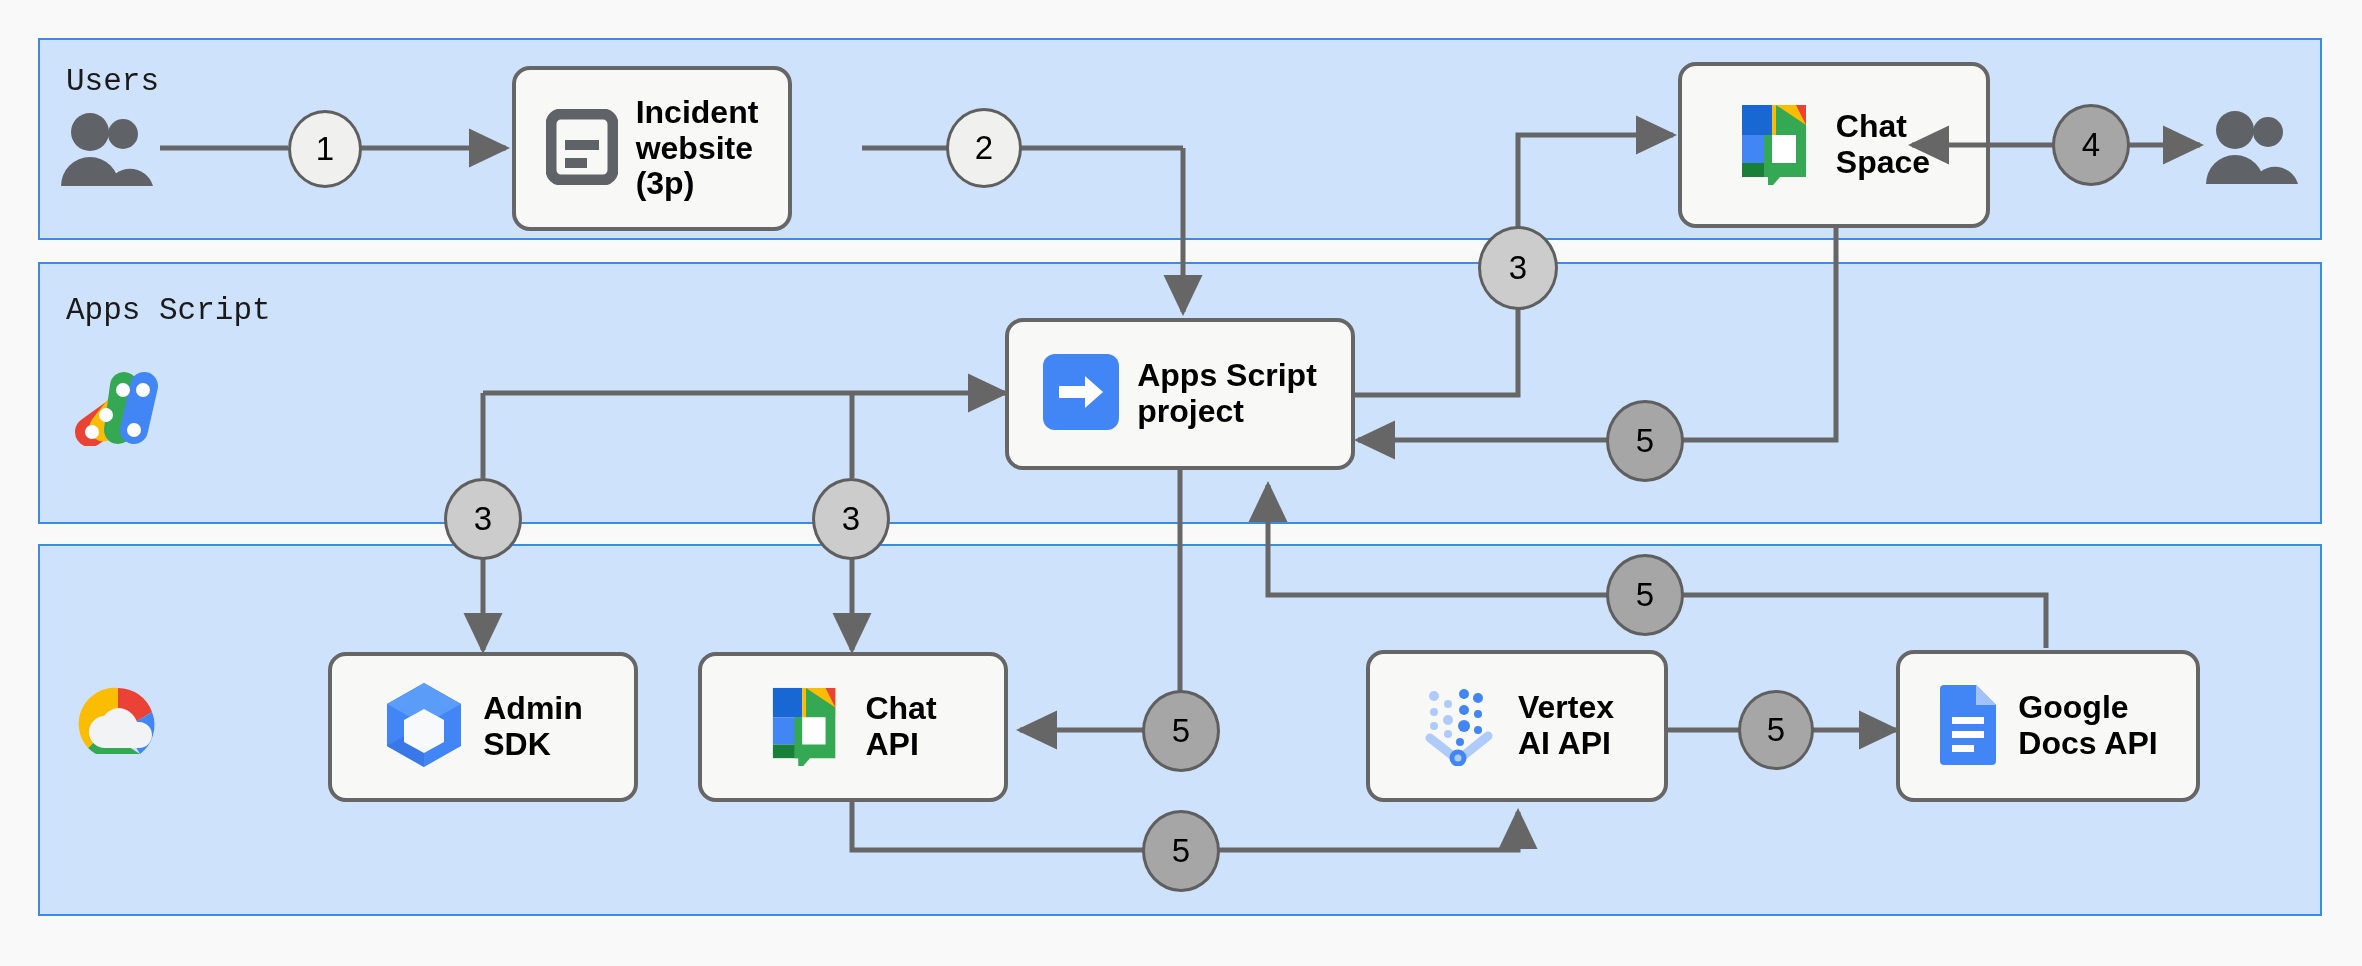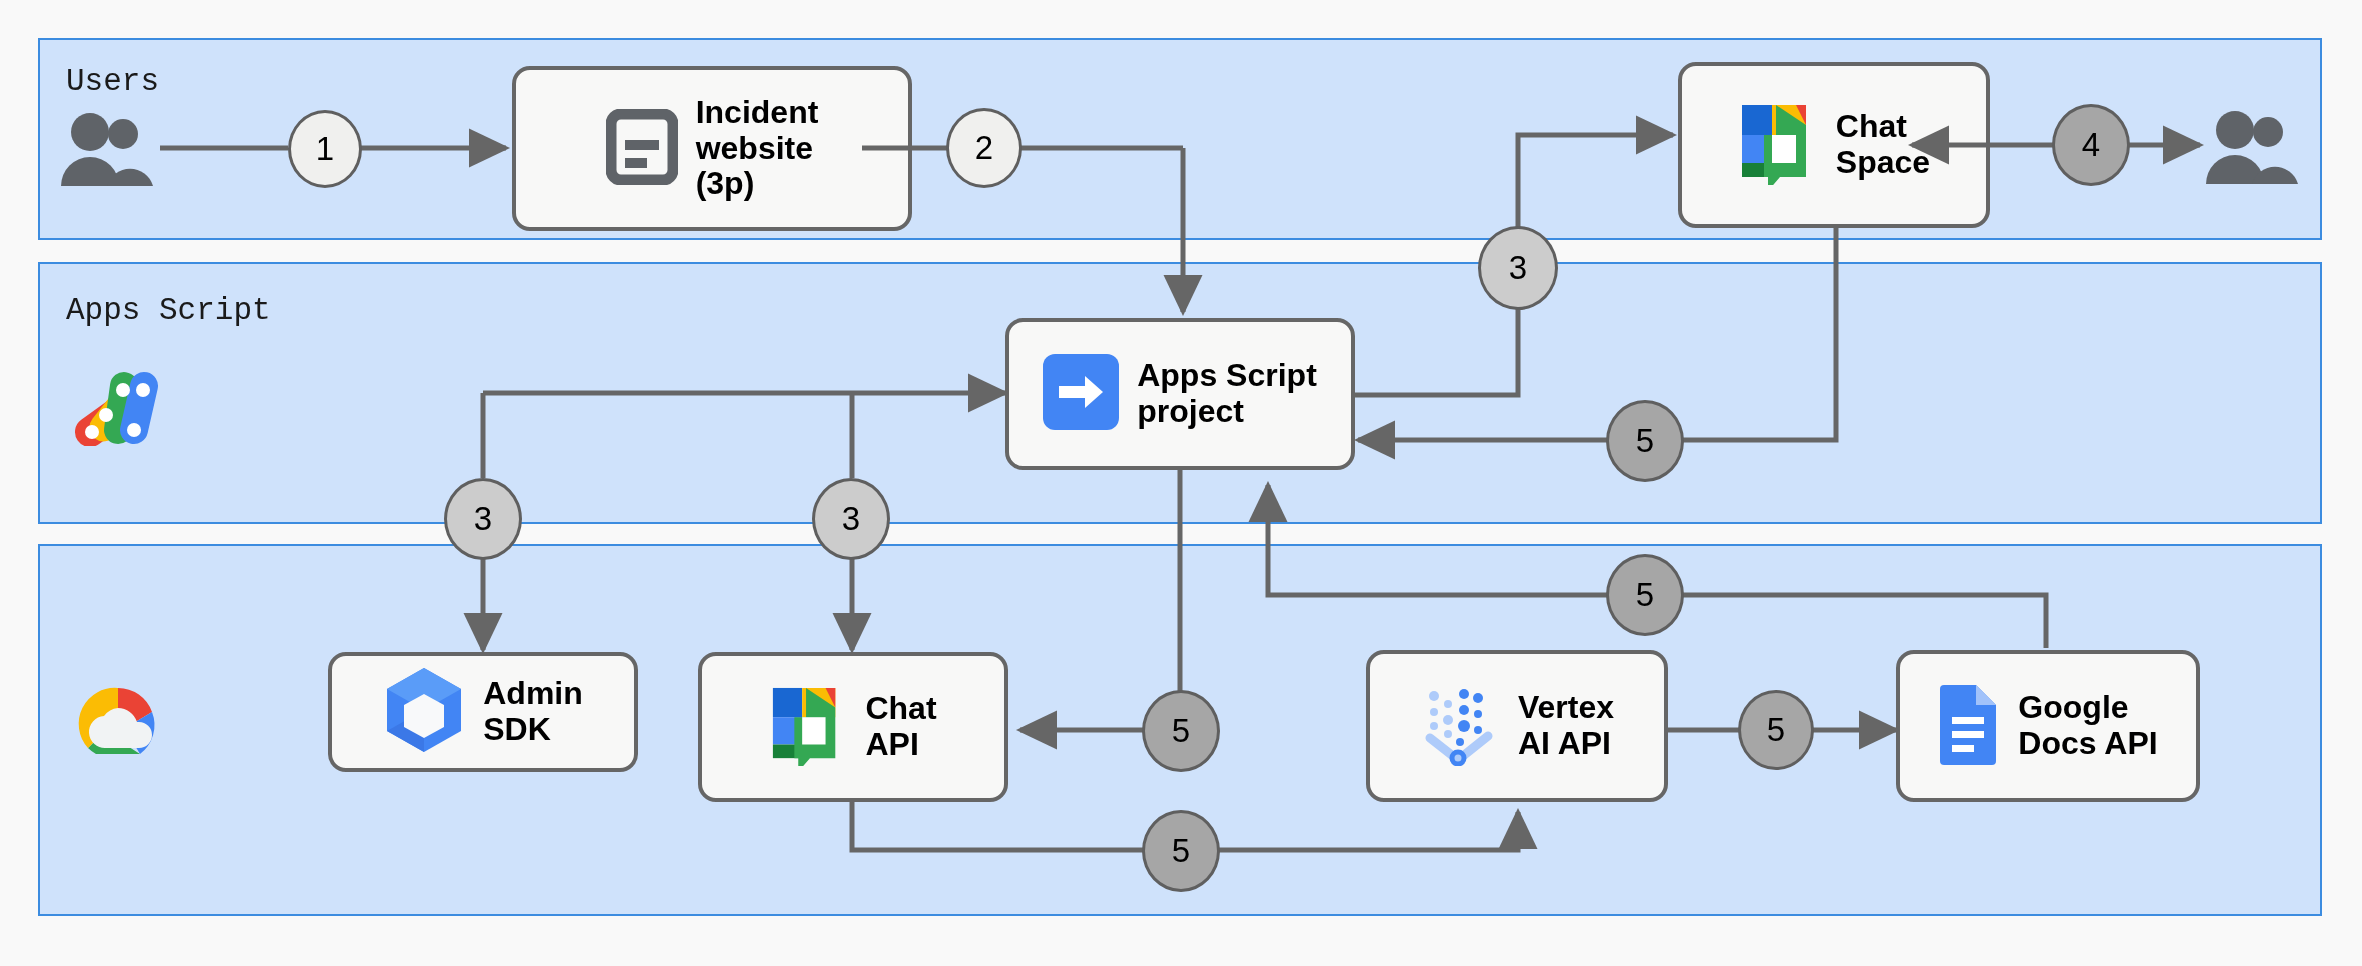--- a/index.html
+++ b/index.html
@@ -115,21 +115,21 @@
 
   <div class="people" style="left:2200px;top:108px;">
     <svg width="105" height="80" viewBox="0 0 105 80">
       <circle cx="35" cy="22" r="19" fill="#5f6368"></circle>
       <path d="M6 76 a29 29 0 0 1 58 0 z" fill="#5f6368"></path>
       <circle cx="68" cy="24" r="15" fill="#5f6368"></circle>
       <path d="M52 76 a24 24 0 0 1 46 0 z" fill="#5f6368"></path>
     </svg>
   </div>
 
-  <div class="node" style="left:512px;top:66px;width:400px;height:165px;">
+  <div class="node" style="left:512px;top:66px;width:280px;height:165px;">
     <span class="ico">
       <svg width="72" height="76" viewBox="0 0 72 76">
         <rect x="5" y="5" width="62" height="66" rx="10" fill="none" stroke="#5f6368" stroke-width="11"></rect>
         <rect x="19" y="31" width="34" height="10" fill="#5f6368"></rect>
         <rect x="19" y="49" width="22" height="10" fill="#5f6368"></rect>
       </svg>
     </span>
     <span class="node-label">Incident
 website
 (3p)</span>
@@ -155,21 +155,21 @@
     <span class="ico">
       <svg width="76" height="76" viewBox="0 0 76 76">
         <rect x="0" y="0" width="76" height="76" rx="12" fill="#4285f4"></rect>
         <path d="M16 32 h26 v-10 l18 16 -18 16 v-10 h-26 z" fill="#ffffff"></path>
       </svg>
     </span>
     <span class="node-label">Apps Script
 project</span>
   </div>
 
-  <div class="node" style="left:328px;top:652px;width:310px;height:120px;">
+  <div class="node" style="left:328px;top:652px;width:310px;height:150px;">
     <span class="ico">
       <svg width="82" height="88" viewBox="0 0 82 88">
         <path d="M41 2 L78 23 v42 L41 86 L4 65 V23 z" fill="#4285f4"></path>
         <path d="M41 2 L78 23 L41 44 L4 23 z" fill="#5a9cf8"></path>
         <path d="M4 65 L41 44 L41 86 z" fill="#3b78e7"></path>
         <path d="M41 28 l20 11 v22 l-20 11 -20 -11 V39 z" fill="#f8f9fa"></path>
       </svg>
     </span>
     <span class="node-label">Admin
 SDK</span>

